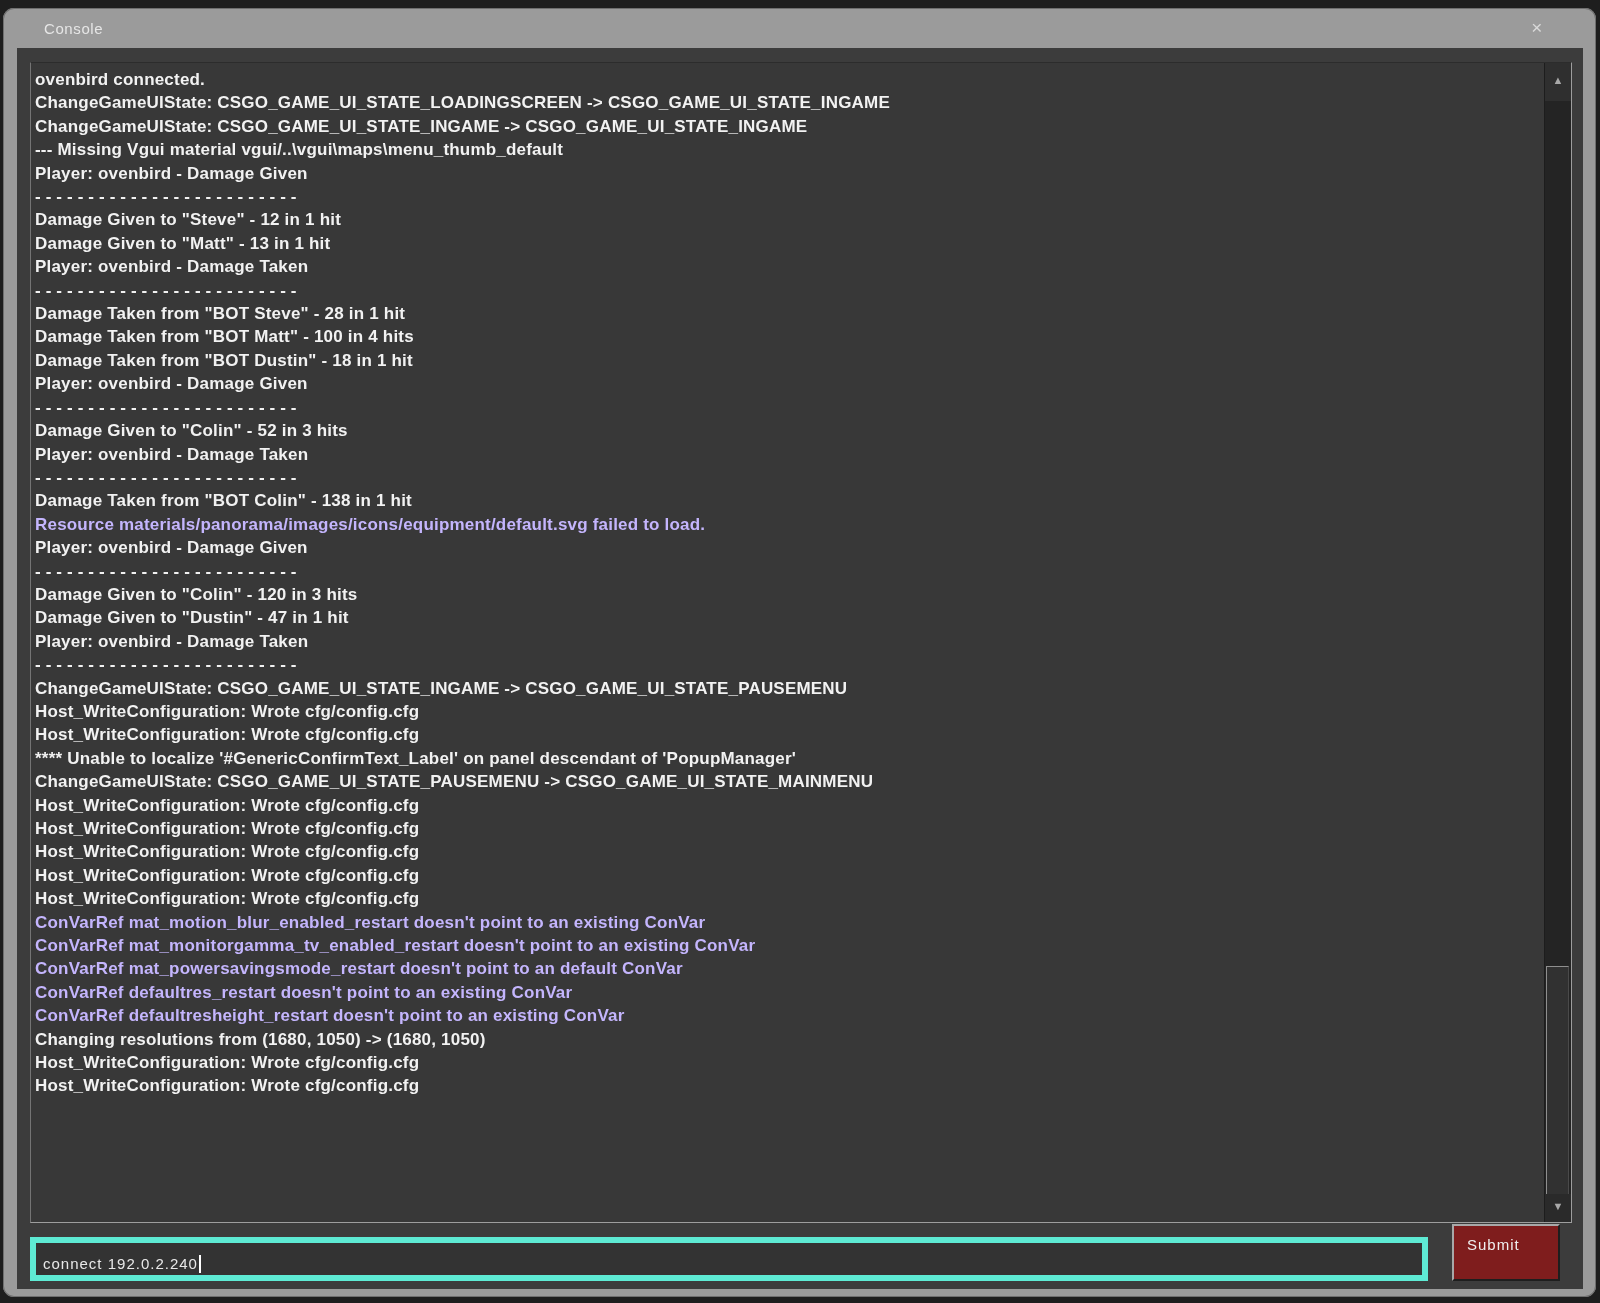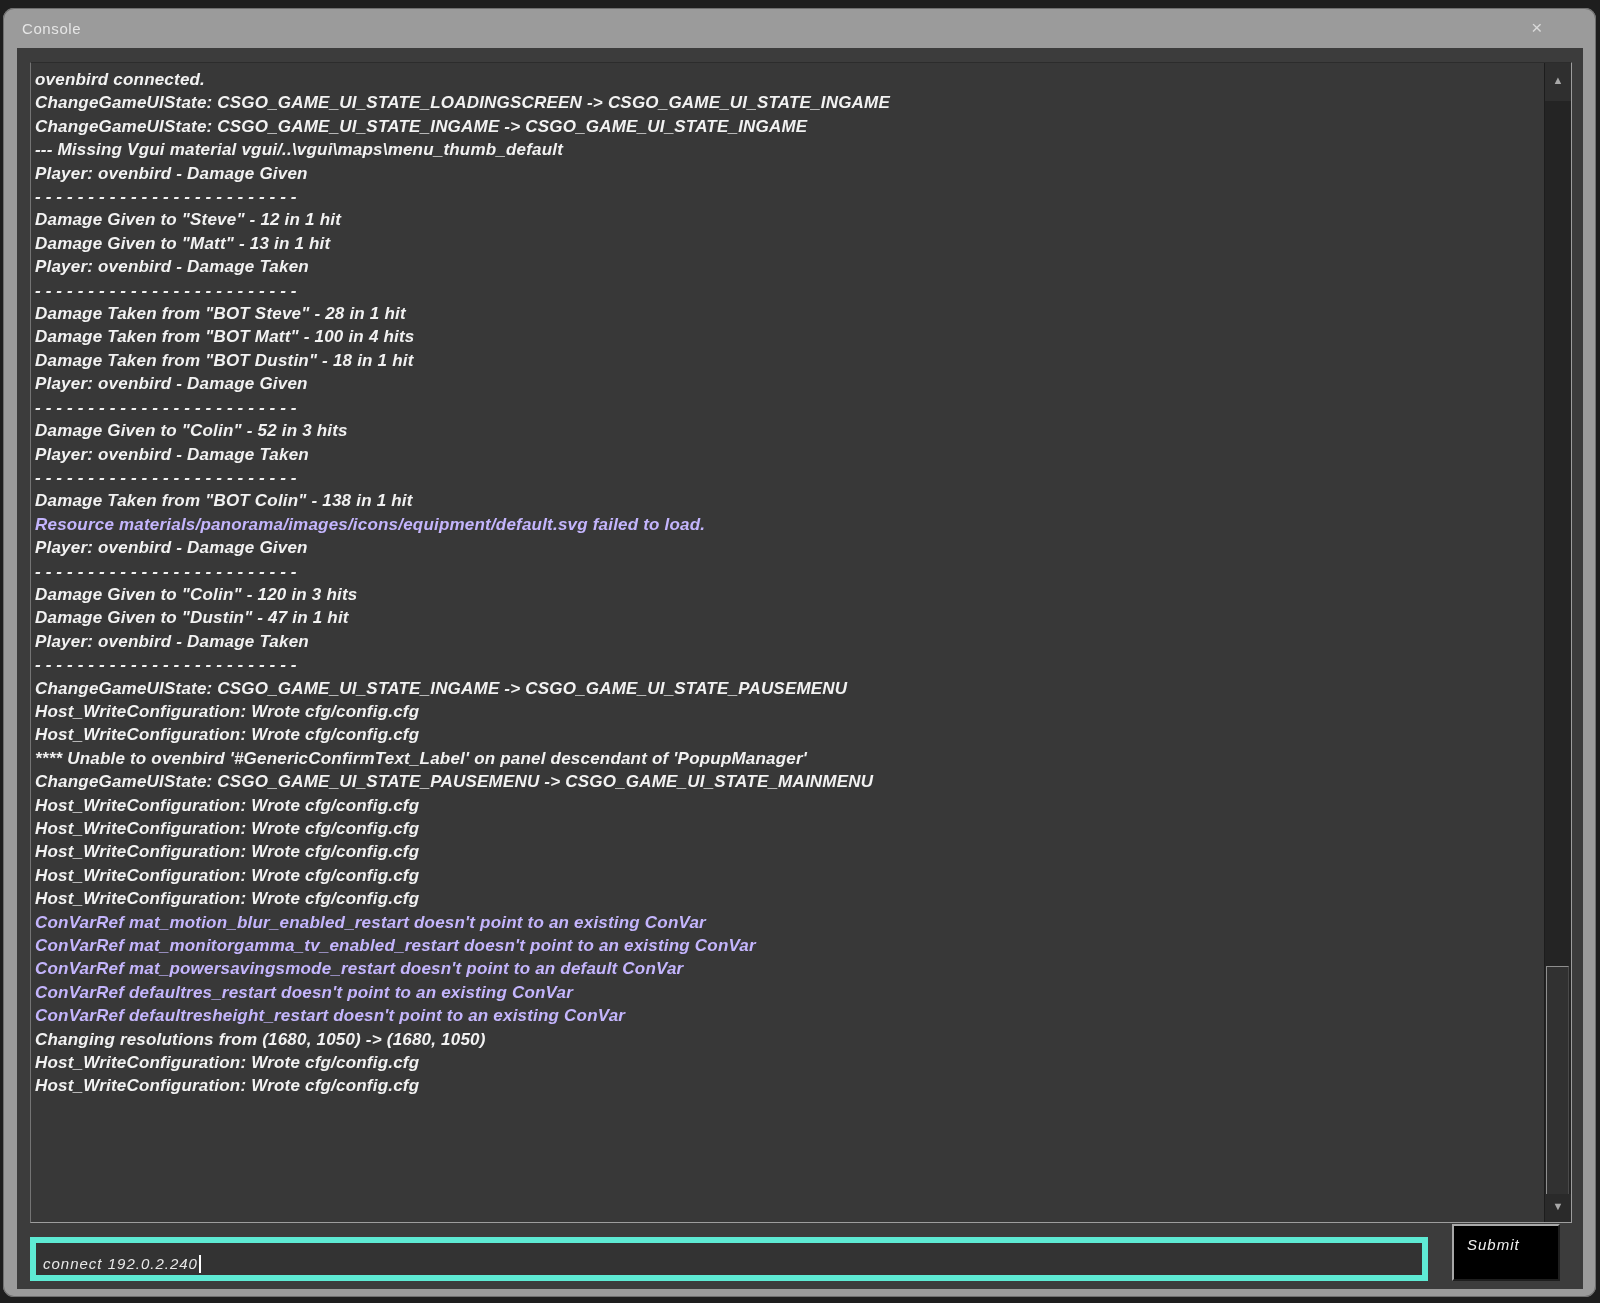--- a/index.html
+++ b/index.html
@@ -11,29 +11,28 @@
   
   .window{
     position:absolute;left:3px;top:8px;right:4px;bottom:6px;
     background:#9b9b9b;border-radius:11px;
     box-shadow:0 0 0 1px #6f6f6f inset;
   }
   .titlebar{
     position:absolute;left:0;top:0;right:0;height:40px;
     color:#e6e6e6;font-size:15px;letter-spacing:0.6px;
   }
-  .titlebar .title{position:absolute;left:19px;top:12px;}
+  .titlebar .title{position:absolute;left:41px;top:12px;}
   .close-btn{
     position:absolute;right:48px;top:9px;width:22px;height:22px;
     color:#d9d9d9;font-size:19px;line-height:22px;text-align:center;cursor:default;
   }
   .body-panel{
     position:absolute;left:14px;right:13px;top:40px;bottom:8px;
     background:#3c3c3c;
-    font-style:italic;
   }
   
   .output{
     position:absolute;left:13px;top:14px;right:11px;bottom:66px;
     background:#383838;
     border-top:1px solid #2c2c2c;
     border-left:1px solid #747474;
     border-right:1px solid #9e9e9e;
     border-bottom:1px solid #9e9e9e;
     overflow:hidden;
@@ -76,21 +75,21 @@
     box-sizing:border-box;
     color:#e8e8e8;font-size:15px;letter-spacing:1px;
     line-height:42px;padding-left:7px;white-space:nowrap;
   }
   .caret{
     display:inline-block;width:2px;height:18px;background:#ffffff;
     vertical-align:middle;margin-left:1px;position:relative;top:-1px;
   }
   .submit-btn{
     position:absolute;left:1435px;bottom:8px;width:108px;height:57px;
-    background:#000000;box-sizing:border-box;
+    background:#7f1d1d;box-sizing:border-box;
     border-top:2px solid #a8a8a8;
     border-left:2px solid #a8a8a8;
     border-right:2px solid #1e1e1e;
     border-bottom:2px solid #1e1e1e;
     color:#f0f0f0;font-size:15px;letter-spacing:1px;
     text-align:left;padding-left:13px;line-height:37px;cursor:default;
   }
 </style>
 </head>
 <body>
@@ -128,21 +127,21 @@
           <div class="line error">Resource materials/panorama/images/icons/equipment/default.svg failed to load.</div>
           <div class="line ">Player: ovenbird - Damage Given</div>
           <div class="line sep">-------------------------</div>
           <div class="line ">Damage Given to "Colin" - 120 in 3 hits</div>
           <div class="line ">Damage Given to "Dustin" - 47 in 1 hit</div>
           <div class="line ">Player: ovenbird - Damage Taken</div>
           <div class="line sep">-------------------------</div>
           <div class="line ">ChangeGameUIState: CSGO_GAME_UI_STATE_INGAME -&gt; CSGO_GAME_UI_STATE_PAUSEMENU</div>
           <div class="line ">Host_WriteConfiguration: Wrote cfg/config.cfg</div>
           <div class="line ">Host_WriteConfiguration: Wrote cfg/config.cfg</div>
-          <div class="line ">**** Unable to ovenbird '#GenericConfirmText_Label' on panel descendant of 'PopupManager'</div>
+          <div class="line ">**** Unable to localize '#GenericConfirmText_Label' on panel descendant of 'PopupManager'</div>
           <div class="line ">ChangeGameUIState: CSGO_GAME_UI_STATE_PAUSEMENU -&gt; CSGO_GAME_UI_STATE_MAINMENU</div>
           <div class="line ">Host_WriteConfiguration: Wrote cfg/config.cfg</div>
           <div class="line ">Host_WriteConfiguration: Wrote cfg/config.cfg</div>
           <div class="line ">Host_WriteConfiguration: Wrote cfg/config.cfg</div>
           <div class="line ">Host_WriteConfiguration: Wrote cfg/config.cfg</div>
           <div class="line ">Host_WriteConfiguration: Wrote cfg/config.cfg</div>
           <div class="line error">ConVarRef mat_motion_blur_enabled_restart doesn't point to an existing ConVar</div>
           <div class="line error">ConVarRef mat_monitorgamma_tv_enabled_restart doesn't point to an existing ConVar</div>
           <div class="line error">ConVarRef mat_powersavingsmode_restart doesn't point to an default ConVar</div>
           <div class="line error">ConVarRef defaultres_restart doesn't point to an existing ConVar</div>

